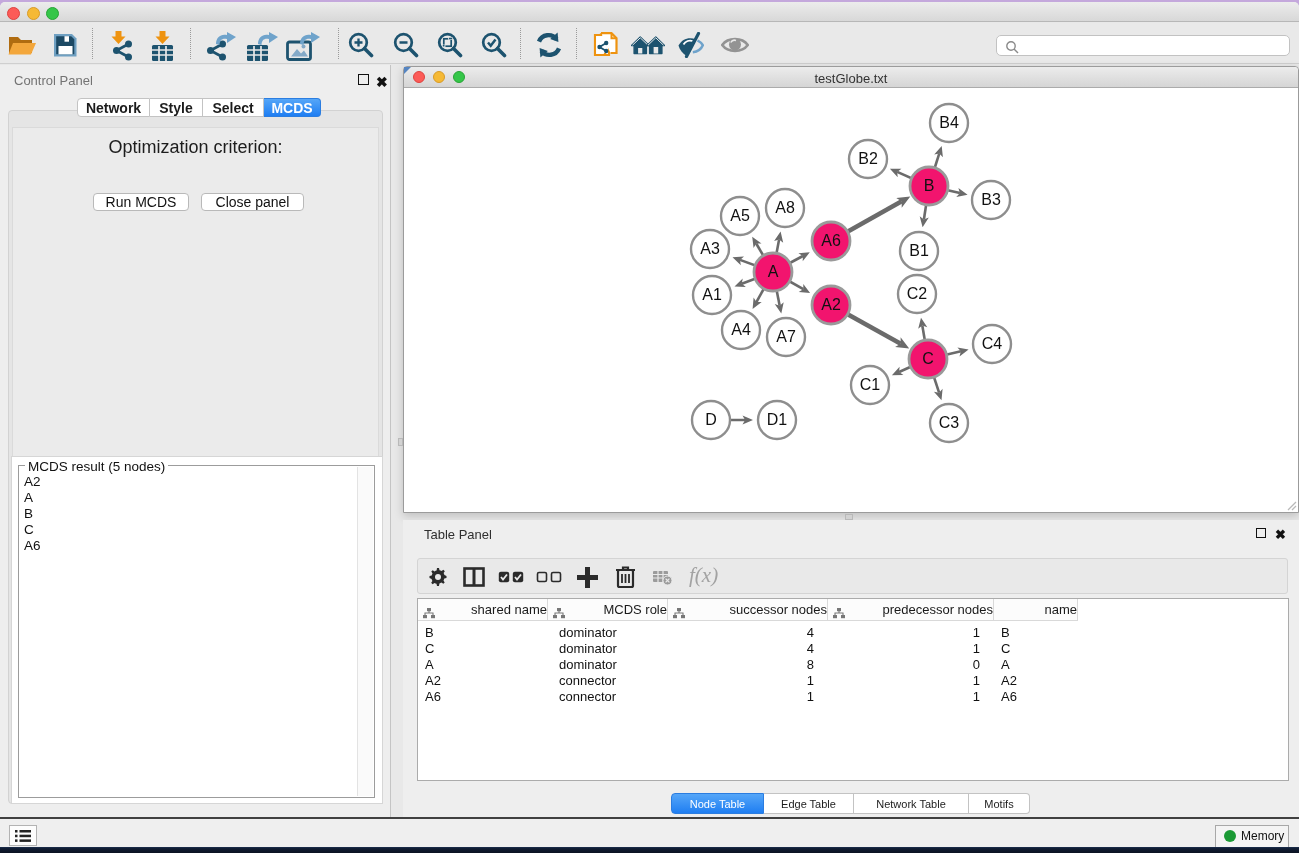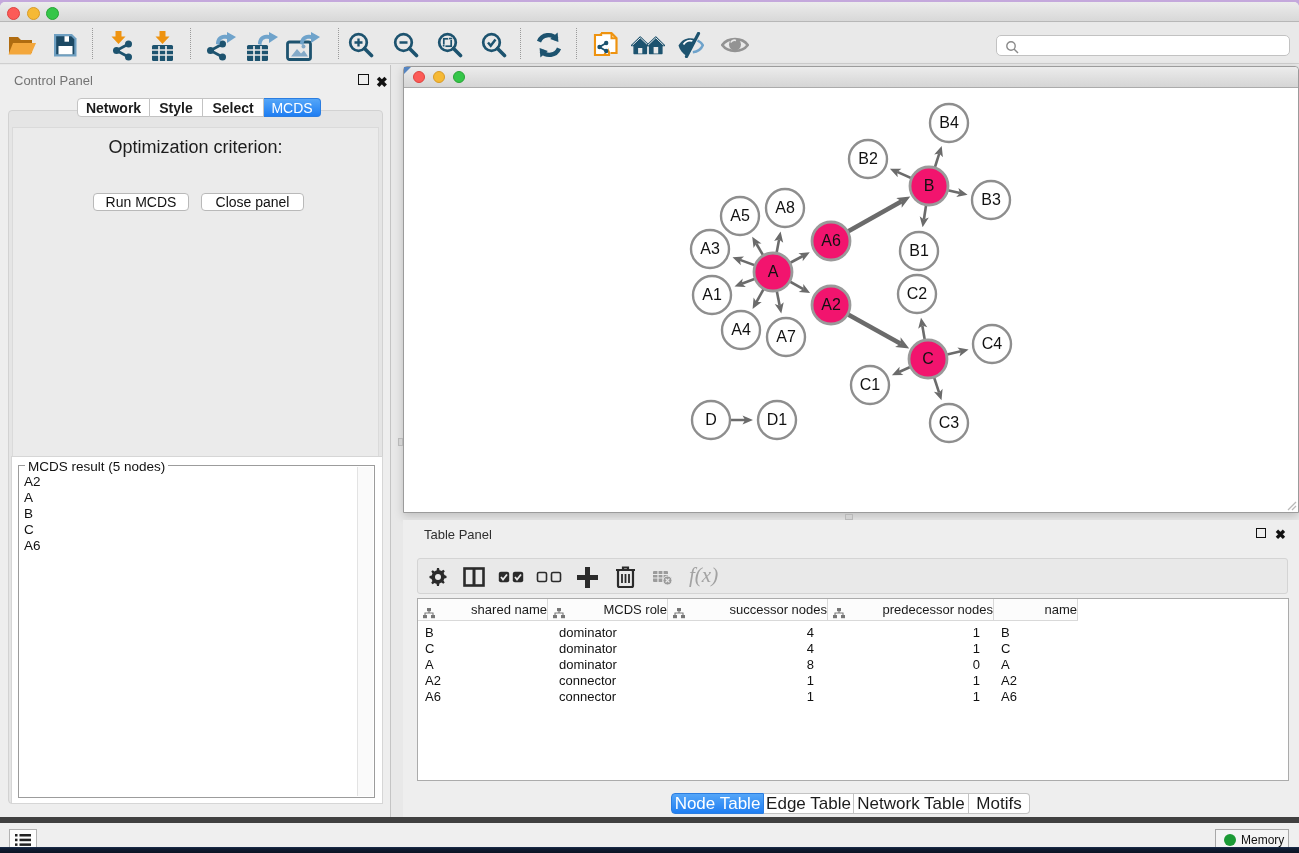--- a/index.html
+++ b/index.html
@@ -12,21 +12,21 @@
 #toolbar{position:absolute;left:0;top:21px;width:100%;height:41px;background:#e9e9e9;border-bottom:1px solid #cfcfcf}
 .tbsep{position:absolute;top:5px;height:31px;width:0;border-left:1px dotted #9a9a9a}
 #searchbox{position:absolute;left:996px;top:12px;width:294px;height:21px;background:#fff;border:1px solid #c2c2c2;border-radius:5px}
 
 #cpanel{position:absolute;left:0;top:63px;width:391px;height:752px;background:#eeeeee;border-right:1px solid #c4c4c4}
 #cphead{position:absolute;left:14px;top:8px;font-size:13px;color:#737373}
 .winbtn{position:absolute;top:9px;font-size:12px;color:#111}
 #tabs{position:absolute;left:77px;top:33px;height:19px;display:flex;z-index:3}
 .tab{height:19px;background:#fff;border:1px solid #c3c3c3;border-left:none;font-size:14px;font-weight:700;color:#1c1c1c;display:flex;align-items:center;justify-content:center}
 .tab.first{border-left:1px solid #c3c3c3;border-radius:4px 0 0 4px}
-.tab.sel{background:linear-gradient(#55a6f8,#1f7ef2);color:#fff;border-color:#2b7de0;border-radius:0 4px 4px 0;font-weight:400}
+.tab.sel{background:linear-gradient(#55a6f8,#1f7ef2);color:#fff;border-color:#2b7de0;border-radius:0 4px 4px 0;font-weight:700}
 #cpinner{position:absolute;left:8px;top:45px;width:375px;height:694px;background:#e5e5e5;border:1px solid #d2d2d2;border-radius:4px}
 #cpinner2{position:absolute;left:3px;top:16px;right:3px;bottom:1px;background:#ebebeb;border:1px solid #dadada}
 #optlabel{position:absolute;left:0;top:72px;width:391px;text-align:center;font-size:18px;color:#1d1d1d}
 #dropdown{position:absolute;left:43px;top:95px;width:311px;height:21px;background:#fff;border:1px solid #b5b5b5;border-radius:5px;font-size:14px;color:#111;line-height:19px;padding-left:12px}
 #dropstep{position:absolute;right:-1px;top:-1px;width:17px;height:21px;border-radius:0 5px 5px 0;background:linear-gradient(#59a8f9,#1e7cf0);border:1px solid #2a7ae0}
 .btn{position:absolute;height:18px;background:#fff;border:1px solid #b9b9b9;border-radius:4px;font-size:14px;color:#111;text-align:center;line-height:16px}
 #resultpanel{position:absolute;left:11px;top:391px;width:372px;height:348px;background:#fff;border:1px solid #d6d6d6}
 #fieldset{position:absolute;left:6px;top:8px;width:357px;height:333px;border:1px solid #9c9c9c}
 #legend{position:absolute;left:6px;top:-7px;background:#fff;padding:0 3px;font-size:13.5px;color:#111}
 #mlist{position:absolute;left:1px;top:5px;right:17px;bottom:1px;font-size:13.5px;color:#111;line-height:16px;padding:3px 0 0 4px}
@@ -39,25 +39,25 @@
 
 #tpanel{position:absolute;left:403px;top:518px;width:896px;height:297px;background:#eeeeee}
 #tphead{position:absolute;left:21px;top:7px;font-size:13px;color:#2f2f2f}
 #ttoolbar{position:absolute;left:14px;top:38px;width:871px;height:36px;background:#e9e9e9;border:1px solid #d4d4d4;border-radius:3px}
 #ttable{position:absolute;left:14px;top:78px;width:872px;height:183px;background:#fff;border:1px solid #ababab}
 #thead{position:absolute;left:0;top:0;width:660px;height:22px;background:#fcfcfc;border-bottom:1px solid #d9d9d9}
 .th{position:absolute;top:0;height:22px;border-right:1px solid #d9d9d9;font-size:13px;color:#1a1a1a;text-align:right;line-height:22px}
 .hicon{position:absolute;left:5px;top:5px}
 .td{position:absolute;font-size:13px;color:#111;height:16px;line-height:16px}
 #btabs{position:absolute;left:268px;top:273px;height:19px;display:flex}
-.btab{height:21px;background:#fff;border:1px solid #c3c3c3;border-left:none;font-size:17px;color:#1c1c1c;display:flex;align-items:center}
+.btab{height:21px;background:#fff;border:1px solid #c3c3c3;border-left:none;font-size:11px;color:#1c1c1c;display:flex;align-items:center}
 .btab.sel{background:linear-gradient(#55a6f8,#1f7ef2);color:#fff;border:1px solid #2b7de0;border-radius:4px 0 0 4px}
 .btab.last{border-radius:0 4px 4px 0}
 
-#statusbar{position:absolute;left:0;top:815px;width:100%;height:31px;background:#efefef;border-top:6px solid #404040}
+#statusbar{position:absolute;left:0;top:815px;width:100%;height:31px;background:#efefef;border-top:2px solid #404040}
 #listbtn{position:absolute;left:9px;top:6px;width:28px;height:21px;background:#fdfdfd;border:1px solid #b3b3b3}
 #membtn{position:absolute;right:10px;top:6px;width:74px;height:23px;background:#f4f4f4;border:1px solid #a8a8a8;font-size:12px;color:#111;line-height:21px}
 .grip{position:absolute;background:#d2d2d2;border:1px solid #b9b9b9}
 </style></head>
 <body>
 <div id="desk"></div>
 <div id="deskbot"></div>
 <div id="app">
   <div id="titlebar">
     <div class="tl" style="left:7px;background:#fc5b57;border:1px solid #dd4340"></div>
@@ -224,20 +224,21 @@
         <div id="mlist">A2<br>A<br>B<br>C<br>A6</div>
         <div id="mscroll"></div>
       </div>
     </div>
   </div>
   <div id="netwin">
     <div id="nettitle">
       <div class="tl" style="left:9px;top:4px;width:12px;height:12px;background:#fc5b57;border:1px solid #dd4340"></div>
       <div class="tl" style="left:29px;top:4px;width:12px;height:12px;background:#f5b935;border:1px solid #d89b27"></div>
       <div class="tl" style="left:49px;top:4px;width:12px;height:12px;background:#35c649;border:1px solid #28a436"></div>
+      <div id="netname">testGlobe.txt</div>
     </div>
     <svg id="graph" width="894" height="424" viewBox="0 0 894 424" font-family="Liberation Sans, sans-serif">
 <line x1="369.0" y1="183.0" x2="337.8" y2="194.7" stroke="#6b6b6b" stroke-width="2.6"></line>
         <polygon points="330.5,197.5 338.7,189.5 337.8,194.7 341.9,198.1" fill="#6b6b6b"></polygon>
 <line x1="369.0" y1="183.0" x2="336.0" y2="170.9" stroke="#6b6b6b" stroke-width="2.6"></line>
         <polygon points="328.5,168.2 340.0,167.5 336.0,170.9 336.8,176.2" fill="#6b6b6b"></polygon>
 <line x1="369.0" y1="183.0" x2="352.2" y2="154.5" stroke="#6b6b6b" stroke-width="2.6"></line>
         <polygon points="348.2,147.7 357.5,154.4 352.2,154.5 349.6,159.1" fill="#6b6b6b"></polygon>
 <line x1="369.0" y1="183.0" x2="375.1" y2="150.4" stroke="#6b6b6b" stroke-width="2.6"></line>
         <polygon points="376.6,142.6 379.2,153.8 375.1,150.4 370.1,152.1" fill="#6b6b6b"></polygon>

